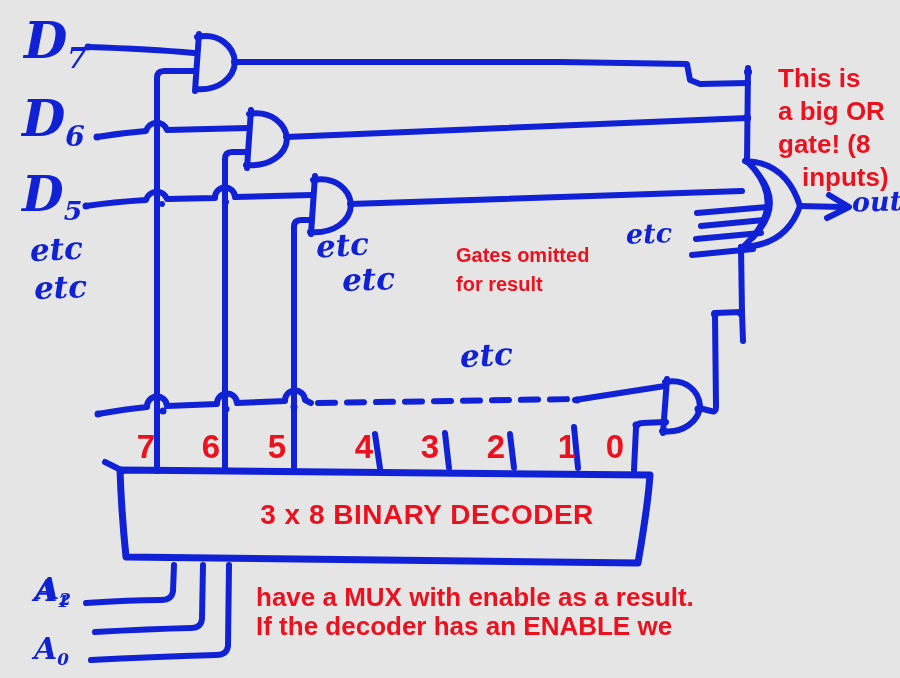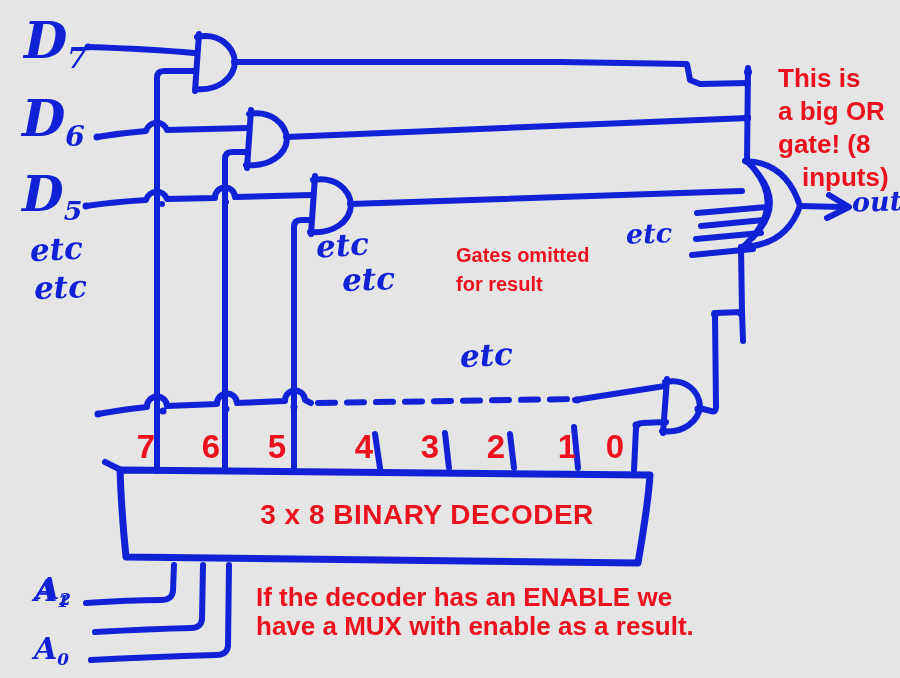--- a/index.html
+++ b/index.html
@@ -127,22 +127,22 @@
     <span style="display:block;">This is</span>
     <span style="display:block;">a big OR</span>
     <span style="display:block;">gate! (8</span>
     <span style="display:block;padding-left:24px;text-align:center;">inputs)</span>
   </div>
   <div class="note" style="left:432px;top:241px;font-size:20px;line-height:29px;margin-left:24px;">
     <span style="display:block;">Gates omitted</span>
     <span style="display:block;">for result</span>
   </div>
   <div class="note" style="left:256px;top:583px;font-size:26px;line-height:29px;">
+    <span style="display:block;">have a MUX with enable as a result.</span>
     <span style="display:block;">If the decoder has an ENABLE we</span>
-    <span style="display:block;">have a MUX with enable as a result.</span>
   </div>
 
   <span class="note" style="left:120px;top:499px;width:614px;text-align:center;font-size:28px;letter-spacing:.5px;">3 x 8 BINARY DECODER</span>
   <span class="digit" style="left:133px;">7</span>
   <span class="digit" style="left:198px;">6</span>
   <span class="digit" style="left:264px;">5</span>
   <span class="digit" style="left:351px;">4</span>
   <span class="digit" style="left:417px;">3</span>
   <span class="digit" style="left:483px;">2</span>
   <span class="digit" style="left:554px;">1</span>

